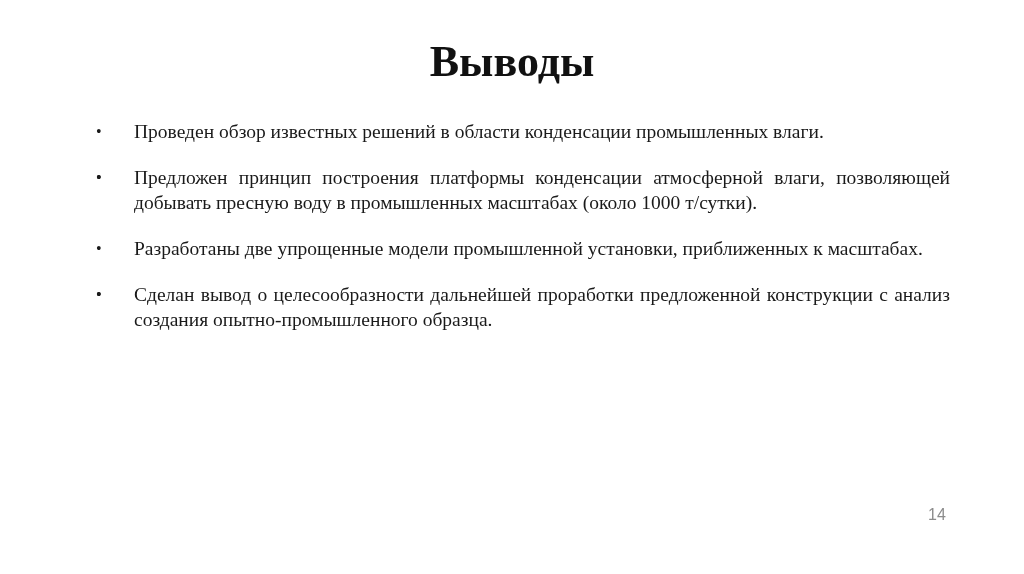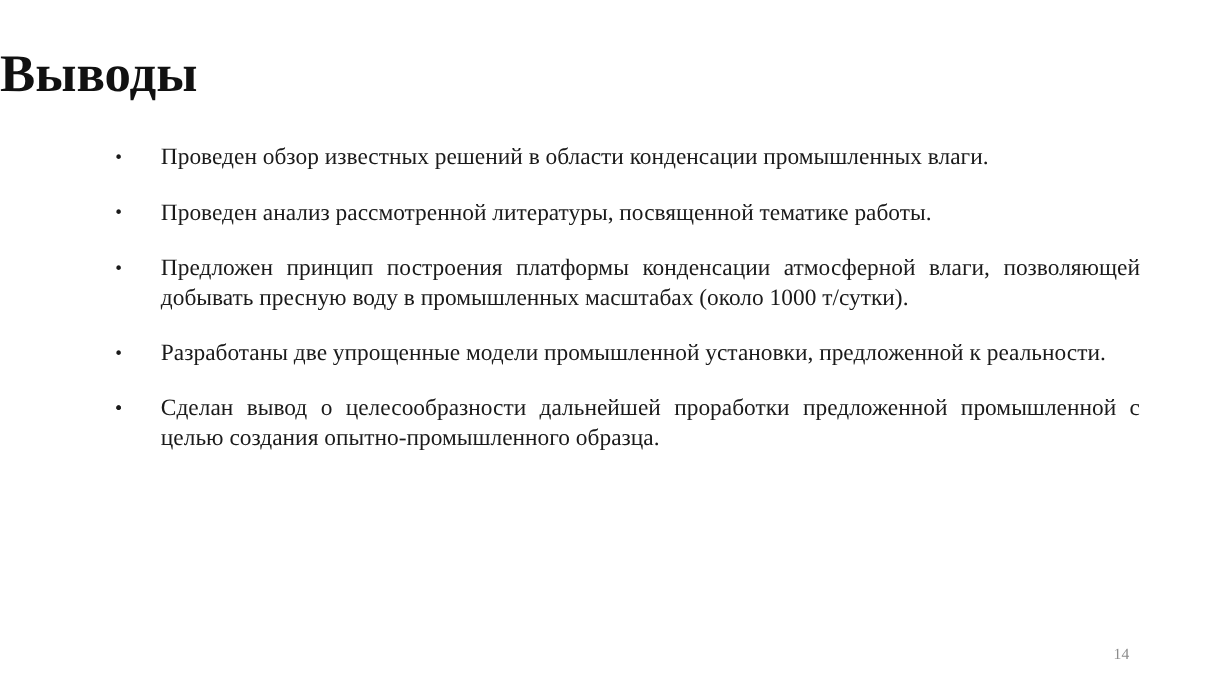--- a/index.html
+++ b/index.html
@@ -1,61 +1,60 @@
 <!DOCTYPE html>
 <html><head>
   <meta charset="utf-8">
   <style>
     html, body { margin: 0; padding: 0; }
     body {
       width: 1024px; height: 574px; background: #ffffff; position: relative; overflow: hidden;
       font-family: "Liberation Serif", "DejaVu Serif", serif; color: #1a1a1a;
     }
     .title {
-      position: absolute; left: 0; width: 1024px; top: 36px; text-align: left;
+      position: absolute; left: 0; width: 1024px; top: 36px; text-align: center;
       font-size: 44px; font-weight: bold; color: #111;
     }
     .list {
       position: absolute; left: 96px; top: 119px; width: 854px;
       margin: 0; padding: 0; list-style: none;
     }
     .item {
       position: relative; padding-left: 38px; font-size: 19.5px; line-height: 25px;
       text-align: justify; margin-bottom: 21px;
     }
     .bullet { position: absolute; left: 0; top: 0; font-size: 16px; }
     .page-num {
-      position: absolute; left: 928px; top: 537px; font-family: Liberation Serif, serif;
-      font-size: 13px; color: #8c8c8c;
+      position: absolute; left: 928px; top: 506px; font-family: Liberation Sans, sans-serif;
+      font-size: 16px; color: #8c8c8c;
     }
   </style>
 </head>
 <body>
 
 <div>
   <div class="title">Выводы</div>
   <ul class="list">
     <li class="item">
       <span class="bullet">•</span>
       <span>Проведен обзор известных решений в области конденсации промышленных влаги.</span>
     </li>
     <li class="item">
       <span class="bullet">•</span>
-      <span>Проведен анализ рассмотренной литературы, посвященной тематике работы.</span>
     </li>
     <li class="item">
       <span class="bullet">•</span>
       <span>Предложен принцип построения платформы конденсации атмосферной влаги, позволяющей добывать пресную воду в промышленных масштабах (около 1000 т/сутки).</span>
     </li>
     <li class="item">
       <span class="bullet">•</span>
-      <span>Разработаны две упрощенные модели промышленной установки, предложенной к реальности.</span>
+      <span>Разработаны две упрощенные модели промышленной установки, приближенных к масштабах.</span>
     </li>
     <li class="item">
       <span class="bullet">•</span>
     </li>
     <li class="item">
       <span class="bullet">•</span>
-      <span>Сделан вывод о целесообразности дальнейшей проработки предложенной промышленной с целью создания опытно-промышленного образца.</span>
+      <span>Сделан вывод о целесообразности дальнейшей проработки предложенной конструкции с анализ создания опытно-промышленного образца.</span>
     </li>
   </ul>
   <div class="page-num">14</div>
 </div>
 
 </body></html>

